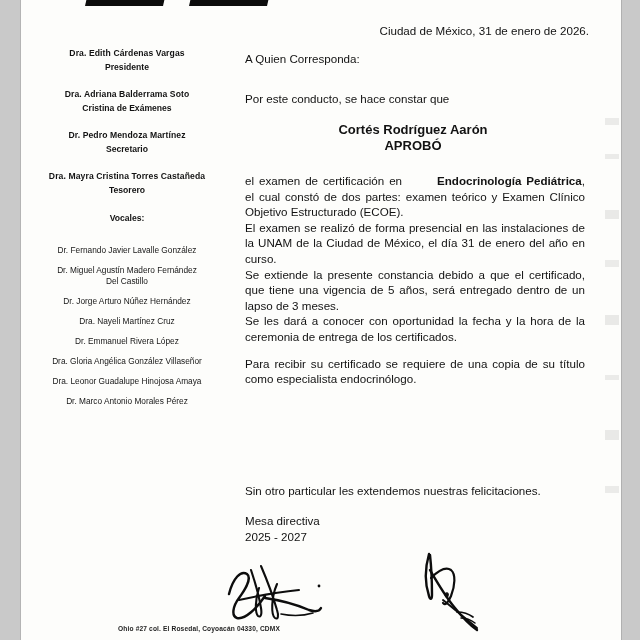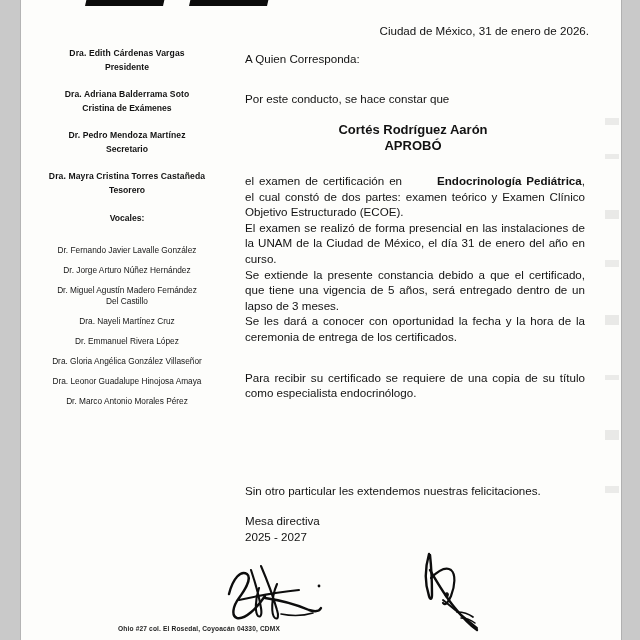--- a/index.html
+++ b/index.html
@@ -138,21 +138,21 @@
   #para-block {
     position: absolute;
     left: 16px;
     top: 173px;
     width: 340px;
     font-size: 11.6px;
     line-height: 15.6px;
     text-align: justify;
   }
   #para-block p { margin: 0; }
-  #para-block p.gap { margin-top: 25px; }
+  #para-block p.gap { margin-top: 11px; }
   .strongish { font-weight: bold; padding-left: 30px; }
   #email {
     text-decoration: underline;
     word-break: break-all;
   }
   #closing {
     position: absolute;
     left: 16px;
     top: 484px;
     font-size: 11.6px;
@@ -221,25 +221,25 @@
       <div class="nm">Dra. Mayra Cristina Torres Castañeda</div>
       <div class="rl">Tesorero</div>
     </div>
 
     <div id="vocales-label">Vocales:</div>
 
     <div class="vocal">
       <span>Dr. Fernando Javier Lavalle González</span>
     </div>
     <div class="vocal">
-      <span>Dr. Jorge Arturo Núñez Hernández</span>
-    </div>
-    <div class="vocal">
       <span>Dr. Miguel Agustín Madero Fernández</span>
       <span class="cont">Del Castillo</span>
+    </div>
+    <div class="vocal">
+      <span>Dr. Jorge Arturo Núñez Hernández</span>
     </div>
     <div class="vocal">
       <span>Dra. Nayeli Martínez Cruz</span>
     </div>
     <div class="vocal">
       <span>Dr. Emmanuel Rivera López</span>
     </div>
     <div class="vocal">
       <span>Dra. Gloria Angélica González Villaseñor</span>
     </div>

